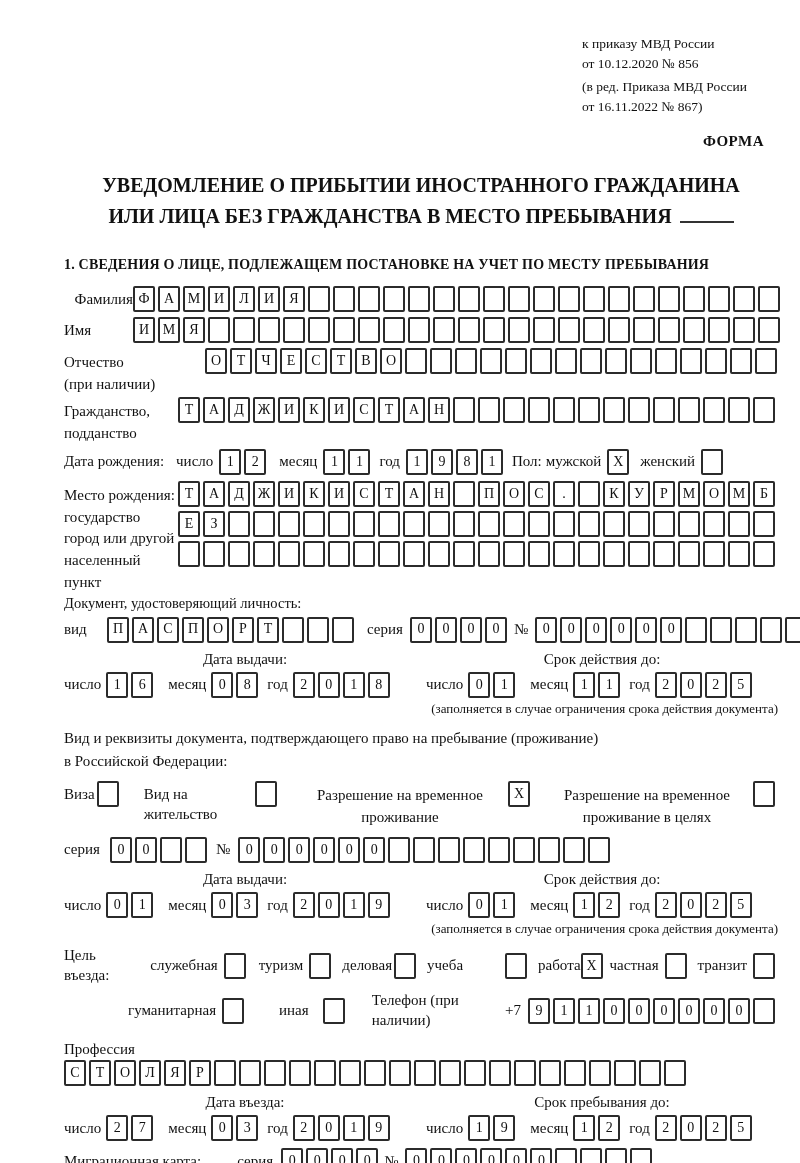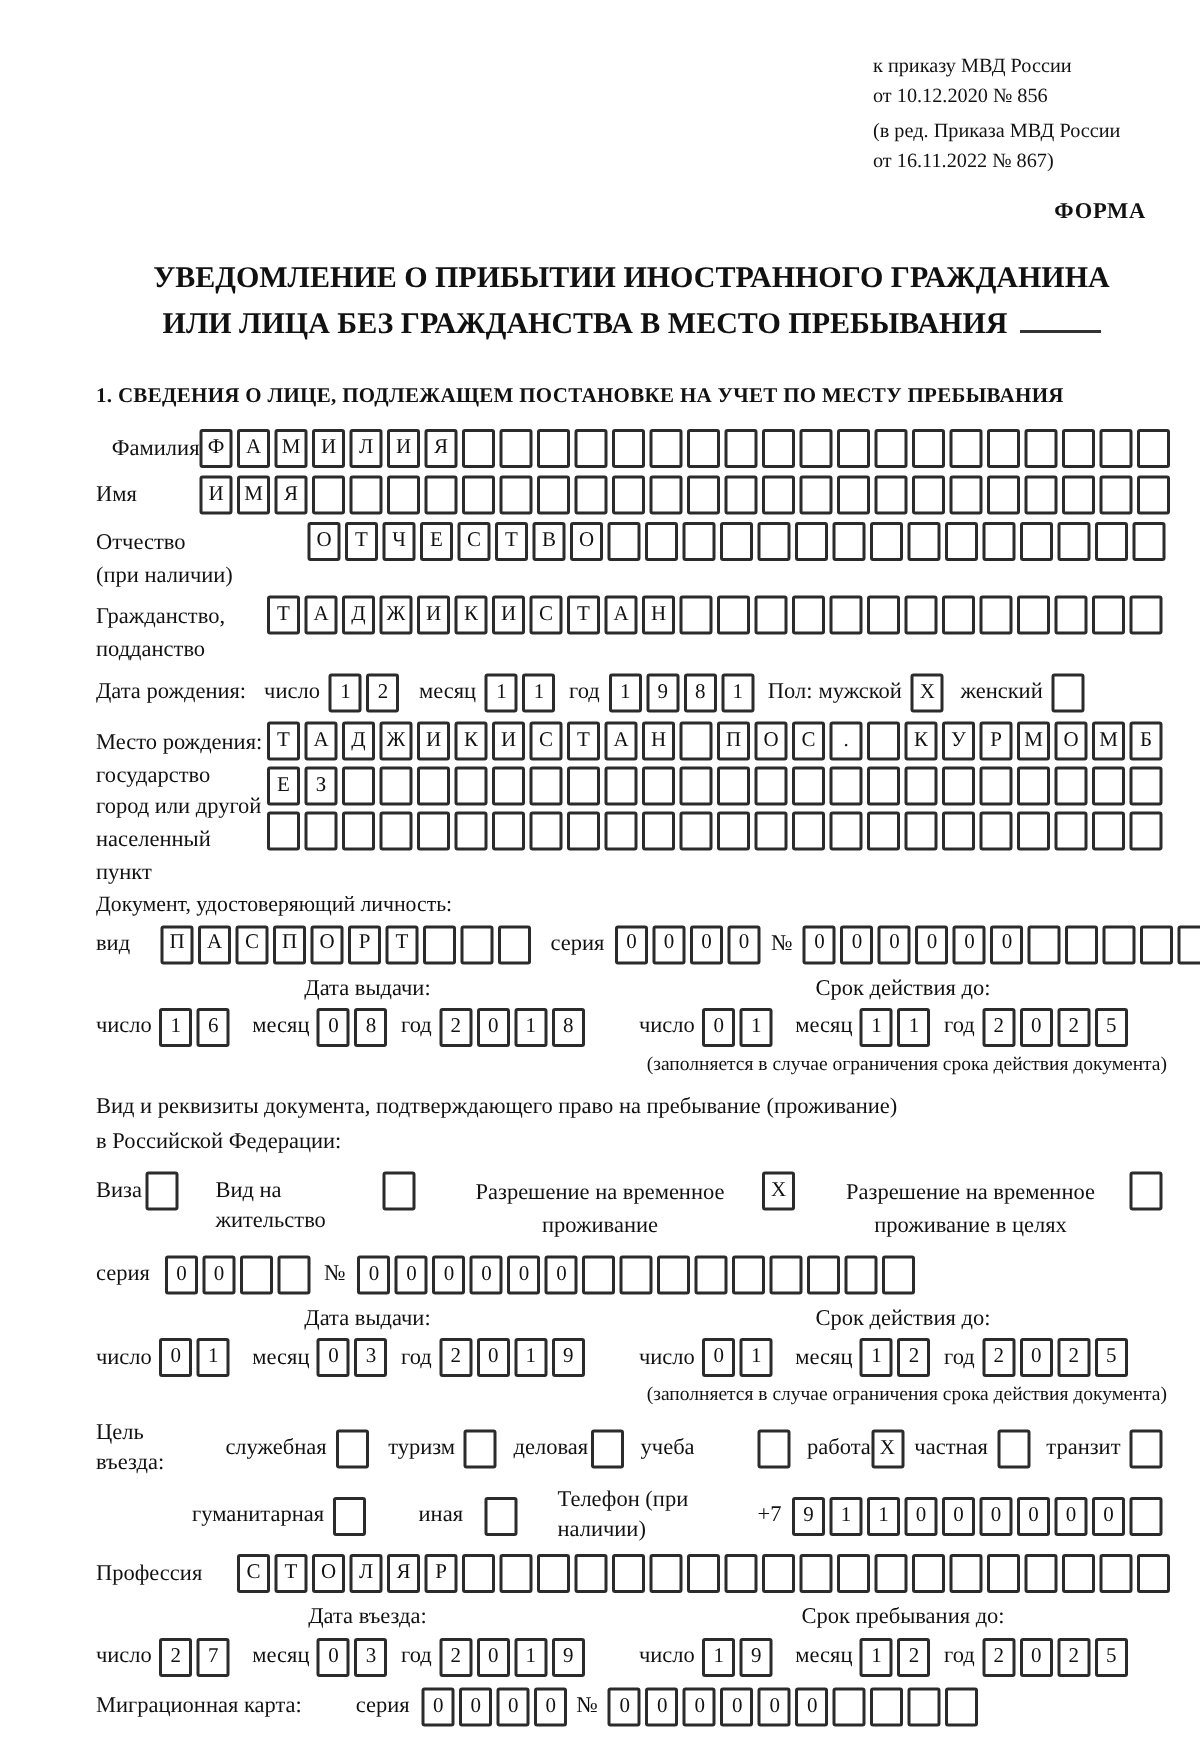--- a/index.html
+++ b/index.html
@@ -617,21 +617,21 @@
           <span class="box">0</span>
           <span class="box">0</span>
           <span class="box">0</span>
           <span class="box">0</span>
           <span class="box">0</span>
           <span class="box"></span>
         </span>
     </span>
   </div>
 
-  <div class="frow" style="margin-top:6px;">
+  <div class="frow" style="margin-top:6px;flex-direction:column;">
     <span class="lbl w94">Профессия</span>
     <span class="cells">
         <span class="box">С</span>
         <span class="box">Т</span>
         <span class="box">О</span>
         <span class="box">Л</span>
         <span class="box">Я</span>
         <span class="box">Р</span>
         <span class="box"></span>
         <span class="box"></span>

